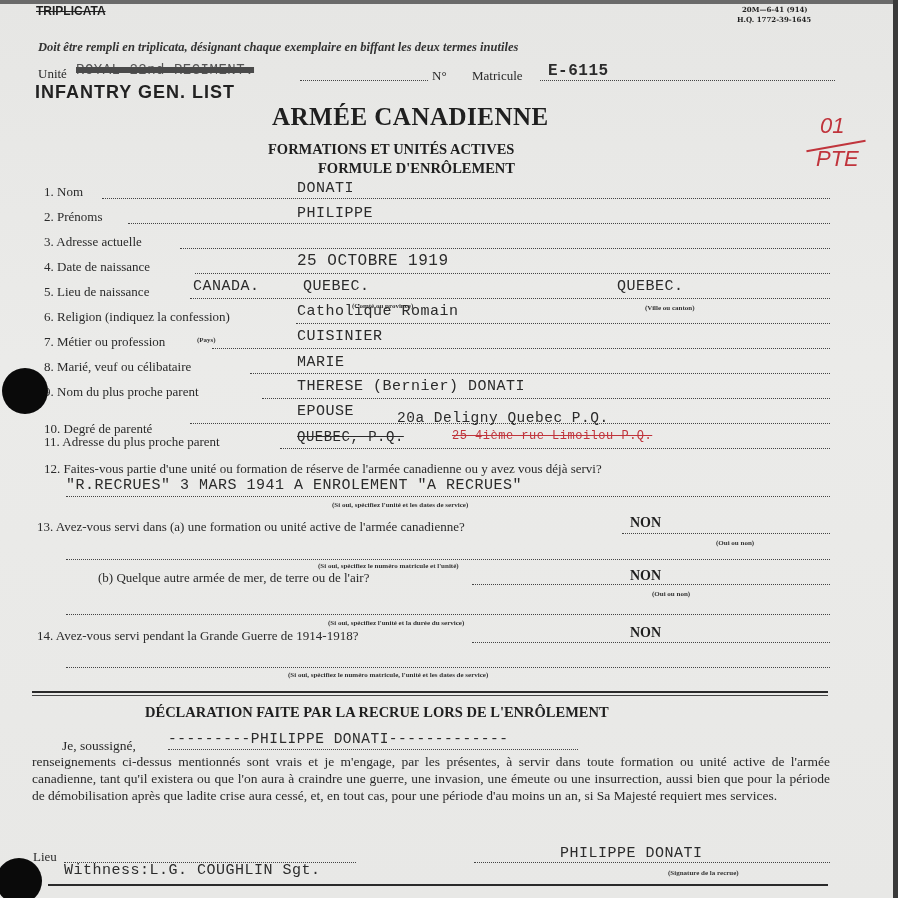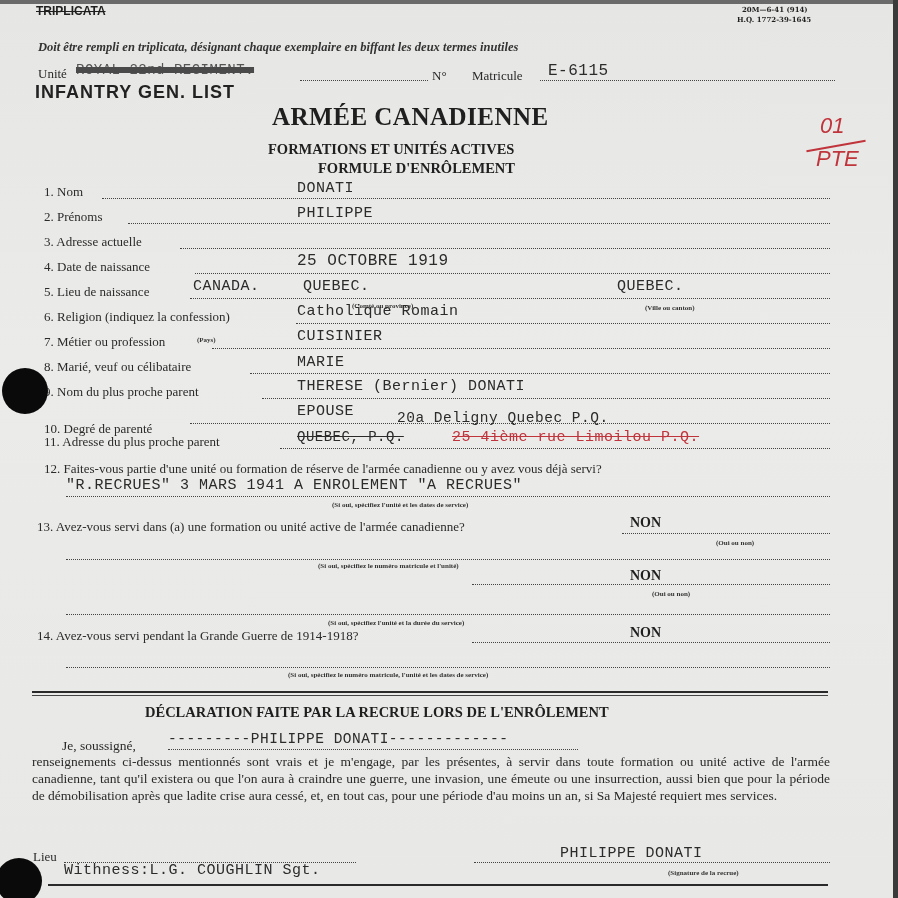--- a/index.html
+++ b/index.html
@@ -47,21 +47,21 @@
   <div class="abs serif bold" style="left:742px;top:5px;font-size:7px;">20M—6-41 (914)</div>
   <div class="abs serif bold" style="left:737px;top:15px;font-size:7px;">H.Q. 1772-39-1645</div>
 
   <div class="abs italic bold" style="left:38px;top:40px;font-size:12.5px;font-family:'Liberation Serif',serif;color:#333;">Doit être rempli en triplicata, désignant chaque exemplaire en biffant les deux termes inutiles</div>
 
   <div class="abs label" style="left:38px;top:66px;">Unité</div>
   <div class="abs typed" style="left:76px;top:62px;font-size:14px;color:#555;text-decoration:line-through;text-decoration-thickness:6px;text-decoration-color:#4a4a4a;">ROYAL 22nd REGIMENT.</div>
   <div class="dots" style="left:300px;top:80px;width:128px;"></div>
   <div class="abs label" style="left:432px;top:68px;">N°</div>
   <div class="abs label" style="left:472px;top:68px;">Matricule</div>
-  <div class="abs typed" style="left:548px;top:62px;font-size:16px;">E-6115</div>
+  <div class="abs typed" style="left:548px;top:62px;font-size:16px;font-weight:bold;">E-6115</div>
   <div class="dots" style="left:540px;top:80px;width:295px;"></div>
 
   <div class="abs sans bold" style="left:35px;top:82px;font-size:18px;letter-spacing:1px;color:#222;">INFANTRY   GEN. LIST</div>
 
   <div class="abs italic red" style="left:820px;top:113px;font-size:22px;font-family:'Liberation Sans',sans-serif;">01</div>
   <div class="abs" style="left:806px;top:145px;width:60px;border-top:2px solid #c0343c;transform:rotate(-10deg);"></div>
   <div class="abs italic red" style="left:816px;top:146px;font-size:22px;font-family:'Liberation Sans',sans-serif;">PTE</div>
 
   <div class="abs serif bold" style="left:272px;top:103px;font-size:25px;font-family:'Liberation Serif',serif;letter-spacing:0.5px;">ARMÉE CANADIENNE</div>
   <div class="abs bold" style="left:268px;top:141px;font-size:14.5px;font-family:'Liberation Serif',serif;">FORMATIONS ET UNITÉS ACTIVES</div>
@@ -108,34 +108,35 @@
   <div class="abs typed" style="left:297px;top:378px;">THERESE (Bernier) DONATI</div>
 
   <div class="abs label" style="left:44px;top:409px;margin-top:12px;"><span>10.</span> <span>Degré de parenté</span></div>
   <div class="dots" style="left:190px;top:423px;width:640px;"></div>
   <div class="abs typed" style="left:297px;top:403px;">EPOUSE</div>
   <div class="abs typed" style="left:397px;top:410px;font-size:14.5px;">20a Deligny Quebec P.Q.</div>
 
   <div class="abs label" style="left:44px;top:434px;"><span>11.</span> <span>Adresse du plus proche parent</span></div>
   <div class="dots" style="left:280px;top:448px;width:550px;"></div>
   <div class="abs typed strike" style="left:297px;top:429px;font-size:14px;">QUEBEC, P.Q.</div>
-  <div class="abs typed strike red" style="left:452px;top:429px;font-size:15px;">25 4ième rue Limoilou P.Q.</div>
+  <div class="abs typed strike red" style="left:452px;top:429px;font-size:12px;">25 4ième rue Limoilou P.Q.</div>
 
   <div class="abs label" style="left:44px;top:461px;"><span>12.</span> <span>Faites-vous partie d'une unité ou formation de réserve de l'armée canadienne ou y avez vous déjà servi?</span></div>
   <div class="abs typed" style="left:66px;top:477px;">"R.RECRUES" 3 MARS 1941 A ENROLEMENT "A RECRUES"</div>
   <div class="dots" style="left:66px;top:496px;width:764px;"></div>
   <div class="abs hint" style="left:332px;top:501px;">(Si oui, spécifiez l'unité et les dates de service)</div>
 
   <div class="abs label" style="left:37px;top:519px;"><span>13.</span> <span>Avez-vous servi dans (a) une formation ou unité active de l'armée canadienne?</span></div>
   <div class="abs bold" style="left:630px;top:515px;font-size:14px;font-family:'Liberation Serif',serif;">NON</div>
   <div class="dots" style="left:622px;top:533px;width:208px;"></div>
   <div class="abs hint" style="left:716px;top:539px;">(Oui ou non)</div>
   <div class="dots" style="left:66px;top:559px;width:764px;"></div>
   <div class="abs hint" style="left:318px;top:562px;">(Si oui, spécifiez le numéro matricule et l'unité)</div>
 
+  <div class="abs label" style="left:98px;top:570px;">(b) Quelque autre armée de mer, de terre ou de l'air?</div>
   <div class="abs bold" style="left:630px;top:568px;font-size:14px;font-family:'Liberation Serif',serif;">NON</div>
   <div class="dots" style="left:472px;top:584px;width:358px;"></div>
   <div class="abs hint" style="left:652px;top:590px;">(Oui ou non)</div>
   <div class="dots" style="left:66px;top:614px;width:764px;"></div>
   <div class="abs hint" style="left:328px;top:619px;">(Si oui, spécifiez l'unité et la durée du service)</div>
 
   <div class="abs label" style="left:37px;top:628px;"><span>14.</span> <span>Avez-vous servi pendant la Grande Guerre de 1914-1918?</span></div>
   <div class="abs bold" style="left:630px;top:625px;font-size:14px;font-family:'Liberation Serif',serif;">NON</div>
   <div class="dots" style="left:472px;top:642px;width:358px;"></div>
   <div class="dots" style="left:66px;top:667px;width:764px;"></div>

